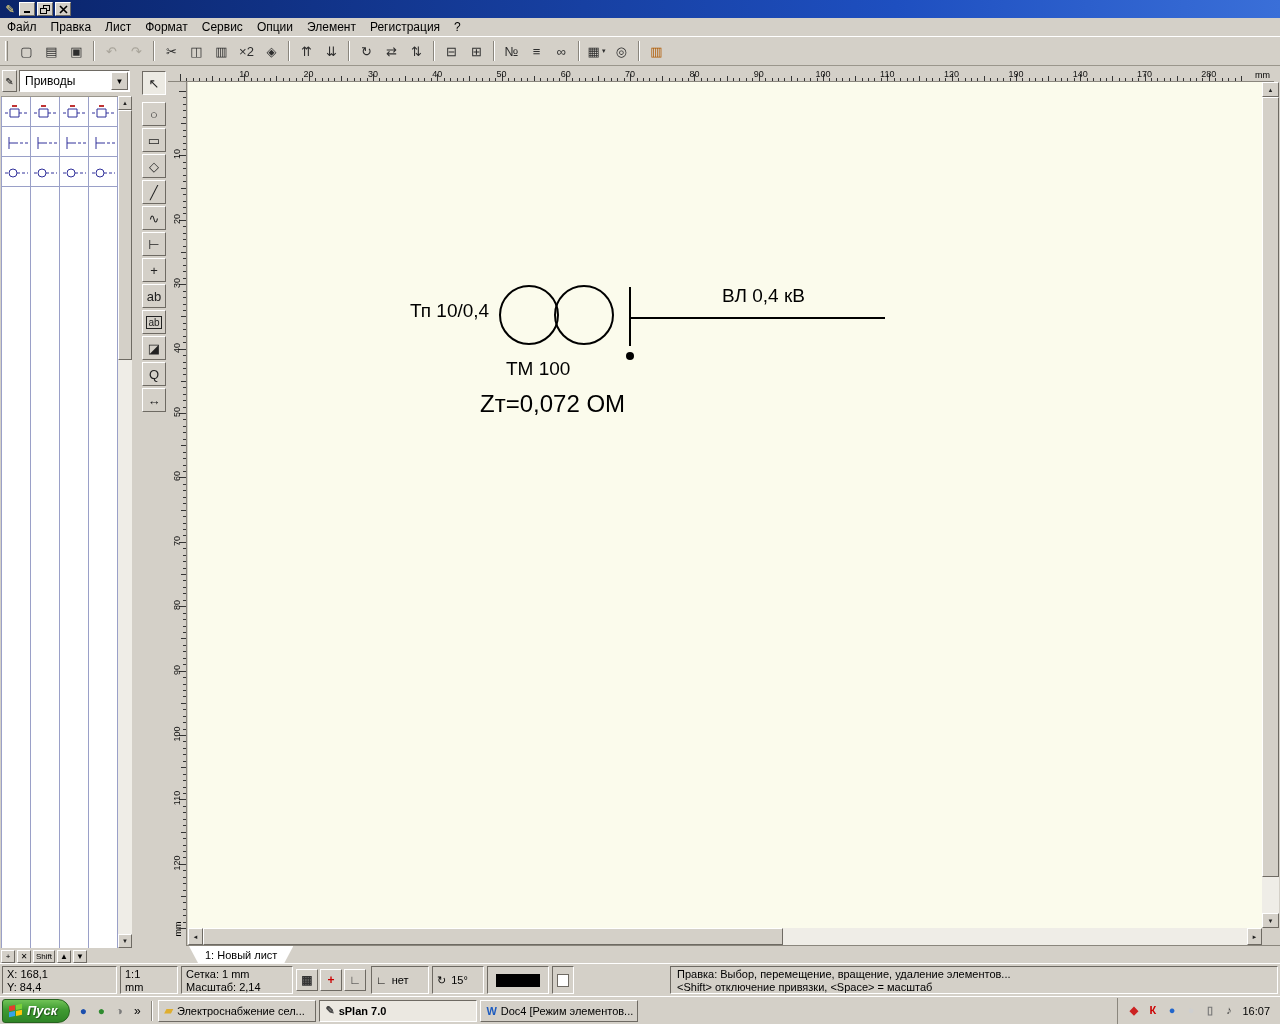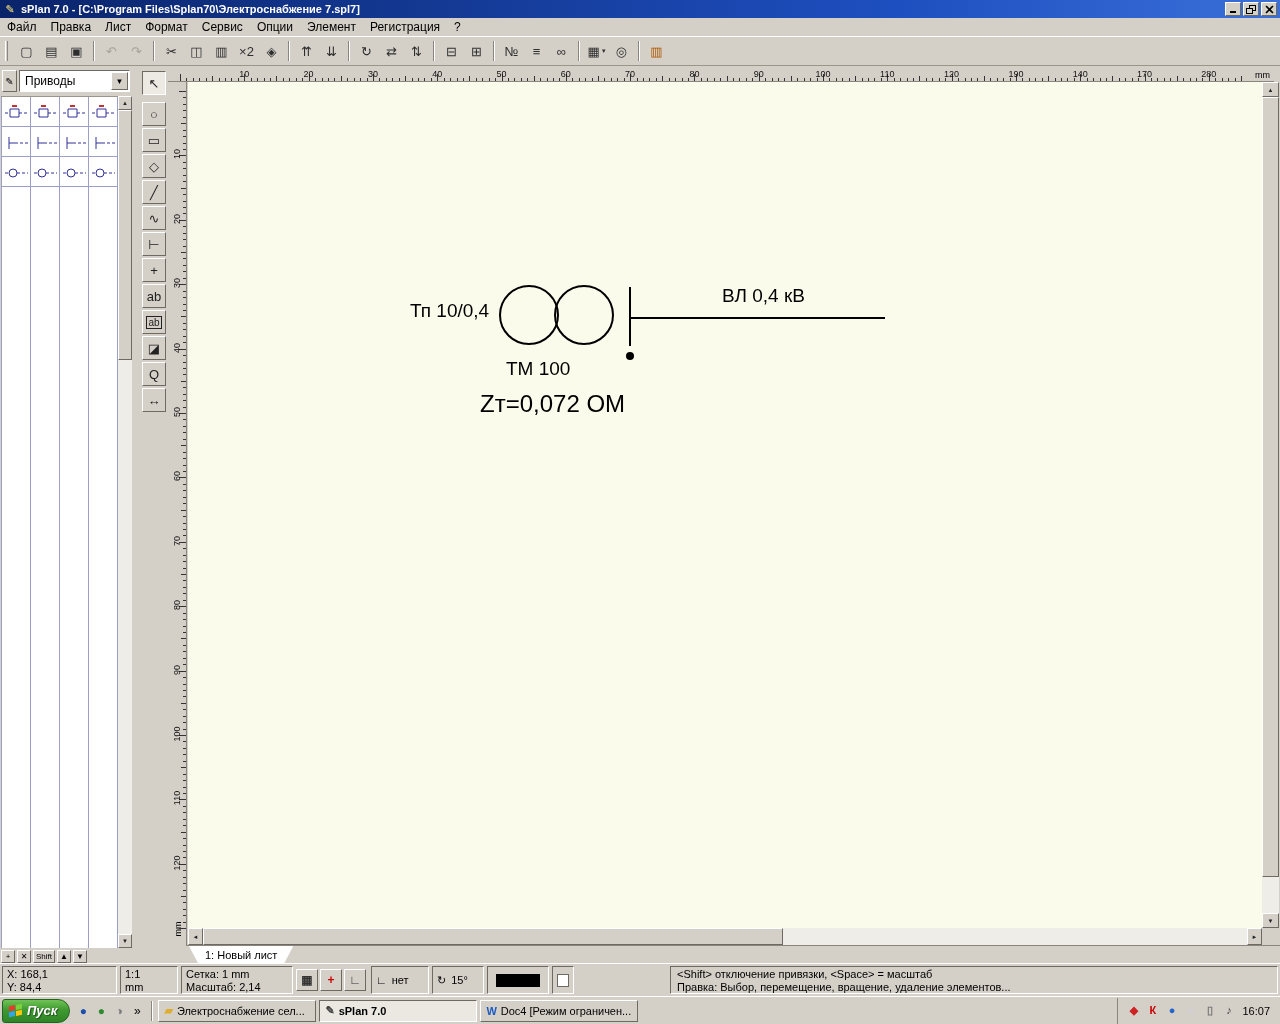--- a/index.html
+++ b/index.html
@@ -111,21 +111,20 @@
 .task-icon{flex:0 0 auto;font-size:11px;font-weight:bold}
 #tray{margin-left:auto;height:26px;display:flex;align-items:center;gap:4px;padding:0 8px;border-left:1px solid #8a867d}
 .tray-icon{width:15px;text-align:center;font-size:11px;font-weight:bold}
 #clock{font-size:11px;margin-left:2px}
 </style>
 </head>
 <body>
 
 <div id="titlebar">
   <div id="app-icon">✎</div>
-  <div id="window-title">sPlan 7.0 - [C:\Program Files\Splan70\Электроснабжение 7.spl7]</div>
   <div class="cap-btn">
     <svg width="9" height="9">
         <rect x="1" y="6" width="6" height="2" fill="#000"></rect>
       </svg>
   </div>
   <div class="cap-btn">
     <svg width="10" height="9">
         <rect x="3.5" y="0.5" width="6" height="5" fill="none" stroke="#000"></rect>
         <rect x="0.5" y="3.5" width="6" height="5" fill="#d4d0c8" stroke="#000"></rect>
       </svg>
@@ -766,22 +765,22 @@
     <span>15°</span>
   </div>
   <div id="sb-line" class="sbp sunken">
     <div class="line-sample"></div>
   </div>
   <div id="sb-fill" class="sbp sunken">
     <div class="fill-sample"></div>
   </div>
   <div id="sb-spacer"></div>
   <div id="sb-hints" class="sunken">
+    <div>Правка: Выбор, перемещение, вращение, удаление элементов...</div>
     <div>&lt;Shift&gt; отключение привязки, &lt;Space&gt; = масштаб</div>
-    <div>Правка: Выбор, перемещение, вращение, удаление элементов...</div>
   </div>
 </div>
 
 <div id="taskbar">
   <div id="start-button">
     <span class="flag">
         <i></i>
         <i></i>
         <i></i>
         <i></i>
@@ -799,21 +798,21 @@
       <div class="task-btn raised">
         <span class="task-icon" style="color: rgb(223, 174, 46);">▰</span>
         <span class="task-label">Электроснабжение сел...</span>
       </div>
       <div class="task-btn raised active">
         <span class="task-icon" style="color: rgb(68, 68, 68);">✎</span>
         <span class="task-label">sPlan 7.0</span>
       </div>
       <div class="task-btn raised">
         <span class="task-icon" style="color: rgb(29, 91, 191);">W</span>
-        <span class="task-label">Doc4 [Режим ограничен...</span>
+        <span class="task-label">Doc4 [Режим элементов...</span>
       </div>
     </div>
   <div id="tray">
     <div id="tray-icons" style="display:flex;gap:4px">
         <div class="tray-icon" style="color: rgb(204, 34, 34);">◆</div>
         <div class="tray-icon" style="color: rgb(204, 0, 0);">К</div>
         <div class="tray-icon" style="color: rgb(34, 102, 204);">●</div>
         <div class="tray-icon" style="color: rgb(207, 207, 207);">●</div>
         <div class="tray-icon" style="color: rgb(119, 119, 119);">▯</div>
         <div class="tray-icon" style="color: rgb(68, 68, 68);">♪</div>

